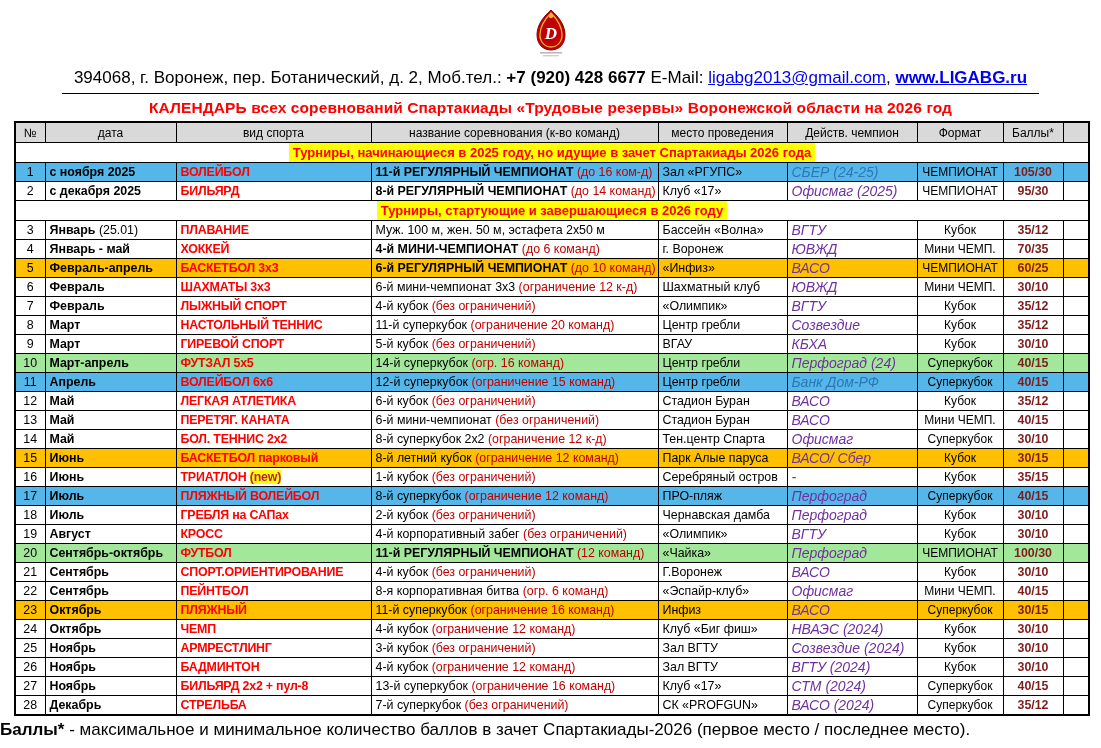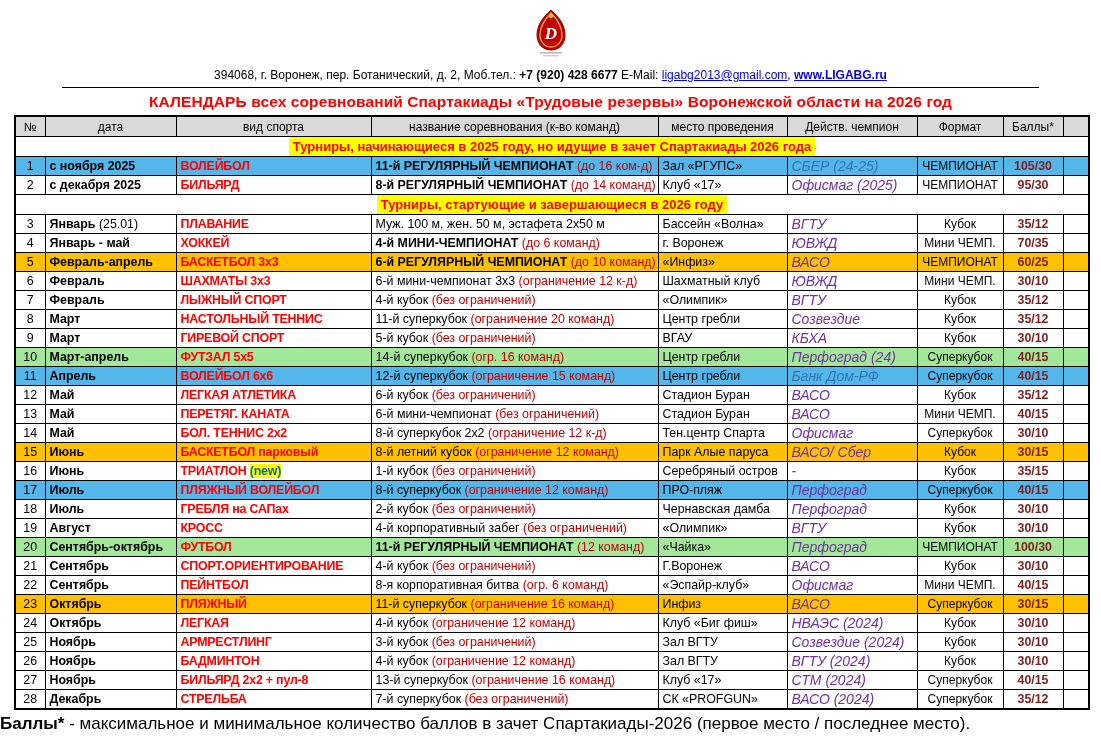--- a/index.html
+++ b/index.html
@@ -2,21 +2,21 @@
 <html><head>
 <meta charset="utf-8">
 <style>
   html,body{margin:0;padding:0;}
   body{
     width:1101px;height:748px;background:#ffffff;
     font-family:"Liberation Sans", sans-serif;color:#000;
     overflow:hidden;
   }
   .logo-wrap{height:58px;display:flex;justify-content:center;align-items:flex-start;padding-top:8px;}
-  .contact-line{text-align:center;font-size:12px;white-space:nowrap;margin-top:2px;}
+  .contact-line{text-align:center;font-size:17px;white-space:nowrap;margin-top:2px;}
   .contact-line .bold{font-weight:bold;}
   .contact-line a{color:#0000EE;text-decoration:underline;}
   .contact-line a.site{font-weight:bold;}
   .rule{border-top:1.6px solid #000;margin:5px 62px 0 62px;}
   .page-title{
     text-align:center;color:#FF0000;font-weight:bold;font-size:15.5px;
     margin:5px 0 4px 0;letter-spacing:0.1px;
   }
   table.cal{
     border-collapse:collapse;table-layout:fixed;
@@ -29,21 +29,21 @@
   }
   .cal th{
     background:#D9D9D9;font-weight:normal;font-size:12px;text-align:center;
     height:19px;padding:0 2px;
   }
   .cal td{font-size:12.4px;}
   td.c-num{text-align:center;padding:0 1px;}
   td.c-date{font-weight:bold;}
   td.c-date .plain{font-weight:normal;}
   td.c-sport{font-weight:bold;color:#FF0000;letter-spacing:-0.2px;}
-  td.c-sport .new-hl{background:#FFFF00;color:#0369a1;}
+  td.c-sport .new-hl{background:#FFFF00;color:#be185d;}
   td.c-name .nm{color:#000;}
   td.c-name .nm.b{font-weight:bold;}
   td.c-name .note{color:#C00000;}
   td.c-champ{font-style:italic;font-size:14px;}
   .champ-purple{color:#7030A0;margin-top:7px;}
   .champ-blue{color:#2E75B6;}
   .champ-gray{color:#595959;}
   td.c-format{text-align:center;font-size:12px;}
   td.c-points{text-align:center;font-weight:bold;color:#7f1d1d;}
   tr.bg-blue td{background:#55B7E9;}
@@ -362,21 +362,21 @@
         <td class="c-name"><span class="nm">11-й суперкубок</span> <span class="note">(ограничение 16 команд)</span></td>
         <td class="c-venue">Инфиз</td>
         <td class="c-champ champ-purple">ВАСО</td>
         <td class="c-format">Суперкубок</td>
         <td class="c-points">30/15</td>
         <td class="c-empty"></td>
       </tr>
       <tr>
         <td class="c-num">24</td>
         <td class="c-date">Октябрь</td>
-        <td class="c-sport">ЛЕГКАЯ</td>
+        <td class="c-sport">ЧЕМП</td>
         <td class="c-name"><span class="nm">4-й кубок</span> <span class="note">(ограничение 12 команд)</span></td>
         <td class="c-venue">Клуб «Биг фиш»</td>
         <td class="c-champ champ-purple">НВАЭС (2024)</td>
         <td class="c-format">Кубок</td>
         <td class="c-points">30/10</td>
         <td class="c-empty"></td>
       </tr>
       <tr>
         <td class="c-num">25</td>
         <td class="c-date">Ноябрь</td>

